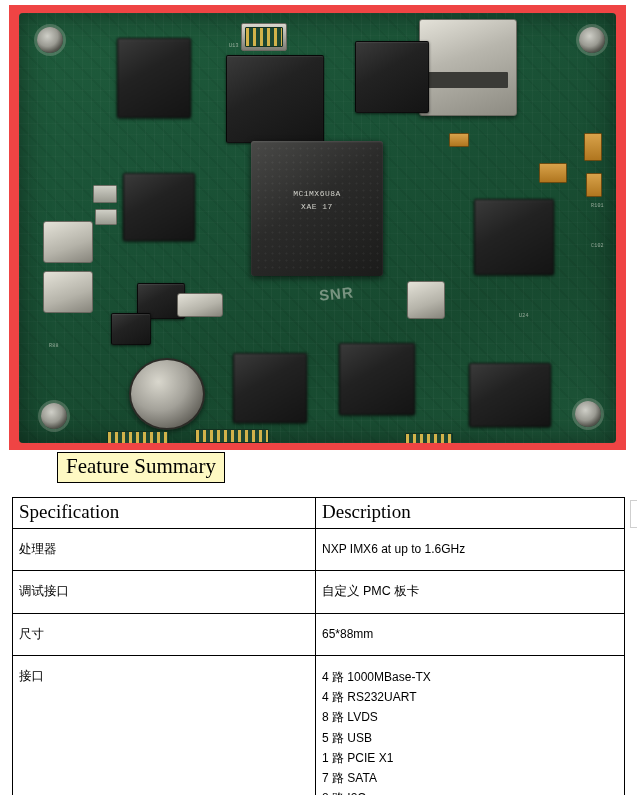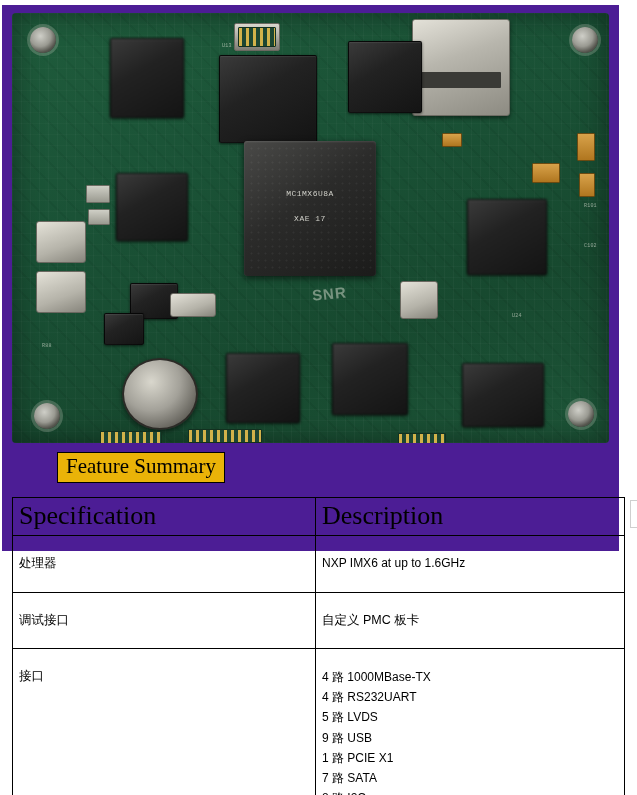--- a/index.html
+++ b/index.html
@@ -16,25 +16,25 @@
   }
   .page {
     position: relative;
     width: 637px;
     height: 795px;
   }
 
   
   .board-photo {
     position: absolute;
-    left: 2px;
+    left: 9px;
     top: 5px;
     width: 617px;
-    height: 546px;
-    background: #4c1d95;
+    height: 445px;
+    background: #ef4444;
     overflow: hidden;
   }
   .pcb {
     position: absolute;
     left: 10px;
     top: 8px;
     width: 597px;
     height: 430px;
     background: linear-gradient(160deg, #1f5c3c 0%, #1a5236 35%, #17492f 70%, #1d5538 100%);
     border-radius: 4px;
@@ -73,21 +73,21 @@
     background: linear-gradient(145deg, #4a4a48 0%, #2b2b2a 45%, #1b1b1a 100%);
     border-radius: 3px;
     box-shadow: 0 2px 6px rgba(0,0,0,0.65), inset 0 1px 2px rgba(255,255,255,0.12);
     color: #cfcfc8;
     font-family: "Liberation Mono", monospace;
     font-size: 8px;
     text-align: center;
     letter-spacing: 0.5px;
   }
   .chip-main .l1 { margin-top: 48px; }
-  .chip-main .l2 { margin-top: 16px; }
+  .chip-main .l2 { margin-top: 4px; }
   .bga-balls {
     position: absolute;
     inset: 4px;
     background-image: radial-gradient(circle, rgba(255,255,255,0.10) 0.8px, transparent 1.2px);
     background-size: 7px 7px;
     opacity: 0.5;
   }
   .connector {
     position: absolute;
     background: linear-gradient(180deg, #d9d7ce 0%, #a9a79e 55%, #7c7a72 100%);
@@ -154,21 +154,21 @@
     font-size: 15px;
     letter-spacing: 1px;
   }
 
   
   .caption-box {
     position: absolute;
     left: 57px;
     top: 452px;
     border: 1px solid #000;
-    background: #eab308;
+    background: #fef9c3;
     padding: 2px 8px 4px 8px;
   }
   .caption-box .caption-text {
     font-family: "Liberation Serif", serif;
     font-size: 21px;
     color: #000;
     line-height: 1.1;
   }
 
   
@@ -176,27 +176,27 @@
     position: absolute;
     left: 12px;
     top: 497px;
     width: 613px;
     border-collapse: collapse;
     table-layout: fixed;
   }
   .spec-table td, .spec-table th {
     border: 1px solid #000;
     vertical-align: top;
-    padding: 18px 6px;
+    padding: 11px 6px;
     text-align: left;
   }
   .spec-table .col-spec { width: 303px; }
   .spec-table thead td {
     font-family: "Liberation Serif", serif;
-    font-size: 26px;
+    font-size: 19px;
     padding: 4px 6px 6px 6px;
     line-height: 1.05;
   }
   .spec-table tbody td {
     font-family: "Liberation Sans", sans-serif;
     font-size: 12px;
     line-height: 1.55;
   }
   .spec-table tbody td.cn {
     font-family: "Liberation Sans", sans-serif;
@@ -308,27 +308,31 @@
     <tbody>
       <tr>
         <td class="cn">处理器</td>
         <td>NXP IMX6 at up to 1.6GHz</td>
       </tr>
       <tr>
         <td class="cn">调试接口</td>
         <td class="cn">自定义 PMC 板卡</td>
       </tr>
       <tr>
+        <td class="cn">尺寸</td>
+        <td>65*88mm</td>
+      </tr>
+      <tr>
         <td class="cn">接口</td>
         <td>
           <ul class="iface-list">
             <li>4 路 1000MBase-TX</li>
             <li>4 路 RS232UART</li>
-            <li>5 路 LVDS</li>
-            <li>9 路 USB</li>
+            <li>8 路 LVDS</li>
+            <li>5 路 USB</li>
             <li>1 路 PCIE X1</li>
             <li>7 路 SATA</li>
             <li>8 路 I2C</li>
           </ul>
         </td>
       </tr>
       <tr>
         <td class="cn">调试接口</td>
         <td>JTAG / COP debug port</td>
       </tr>

